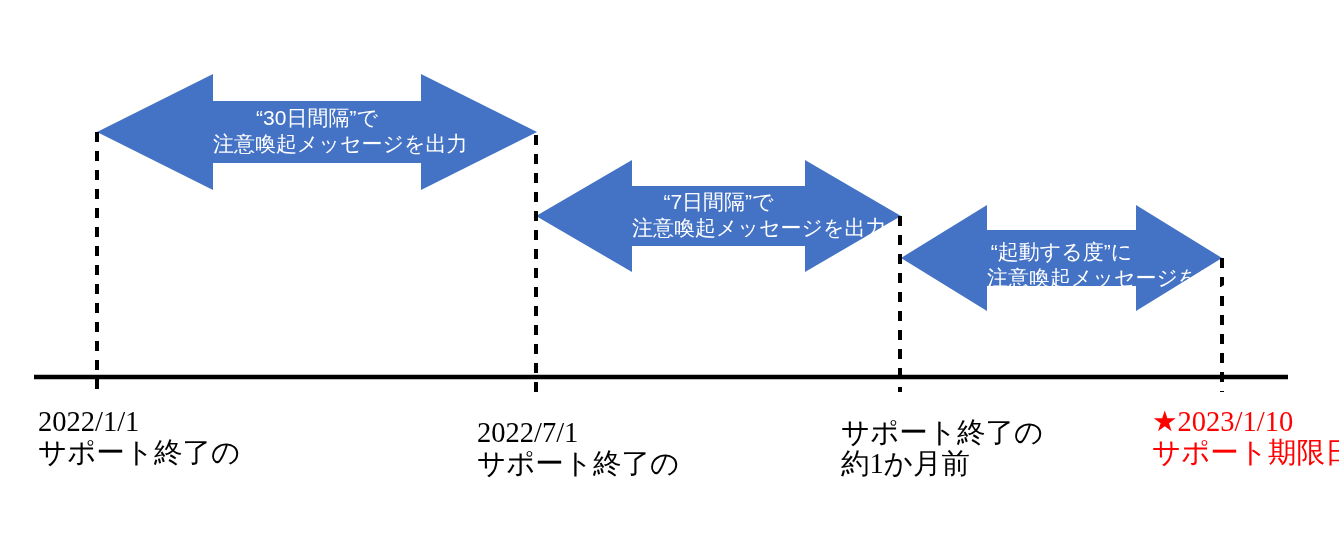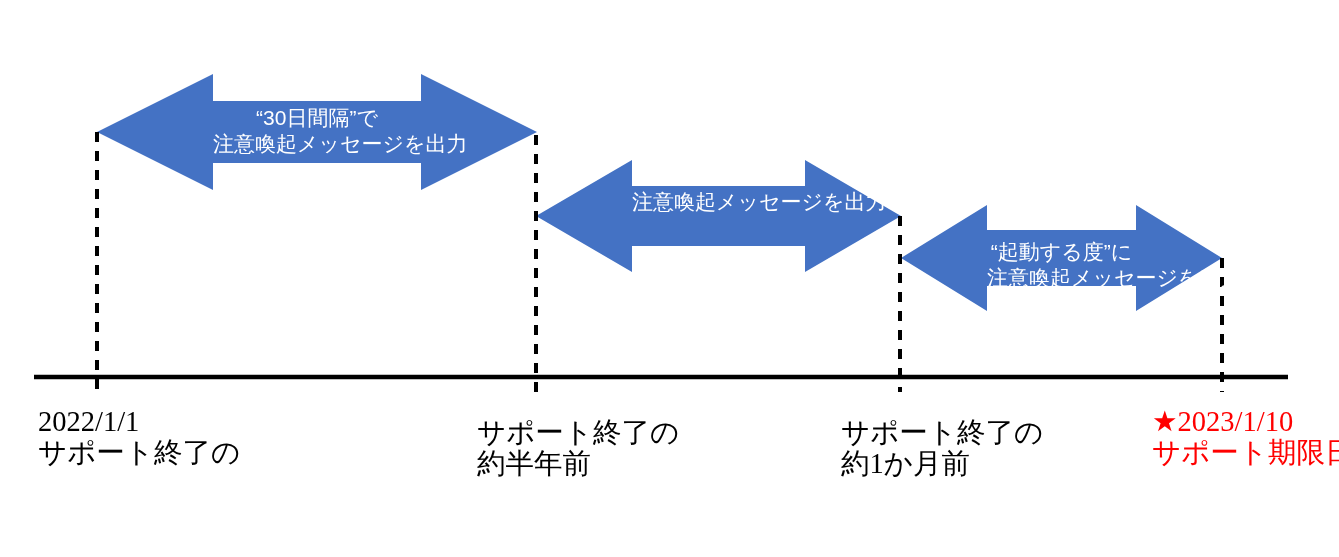--- a/index.html
+++ b/index.html
@@ -69,36 +69,37 @@
 
     <line x1="34" y1="377" x2="1288" y2="377" stroke="#000000" stroke-width="4.5"></line>
   </svg>
 
   <div class="arrow-label" style="left:213px; top:105px; width:208px;">
     <span class="ms-line">“30日間隔”で</span>
     <span class="ms-line">注意喚起メッセージを出力</span>
   </div>
 
   <div class="arrow-label" style="left:632px; top:189px; width:173px;">
+    <span class="ms-line">“7日間隔”で</span>
     <span class="ms-line">注意喚起メッセージを出力</span>
   </div>
 
   <div class="arrow-label" style="left:987px; top:239px; width:149px;">
     <span class="ms-line">“起動する度”に</span>
     <span class="ms-line">注意喚起メッセージを出力</span>
   </div>
 
   <div class="milestone" style="left:38px; top:407px;">
     <span class="ms-line">2022/1/1</span>
     <span class="ms-line">サポート終了の</span>
   </div>
 
   <div class="milestone" style="left:477px; top:418px;">
+    <span class="ms-line">2022/7/1</span>
     <span class="ms-line">サポート終了の</span>
-    <span class="ms-line">約半年前</span>
   </div>
 
   <div class="milestone" style="left:841px; top:418px;">
     <span class="ms-line">サポート終了の</span>
     <span class="ms-line">約1か月前</span>
   </div>
 
   <div class="milestone accent" style="left:1152px; top:407px;">
     <span class="ms-line"><span>★</span><span>2023/1/10</span></span>
     <span class="ms-line">サポート期限日</span>

